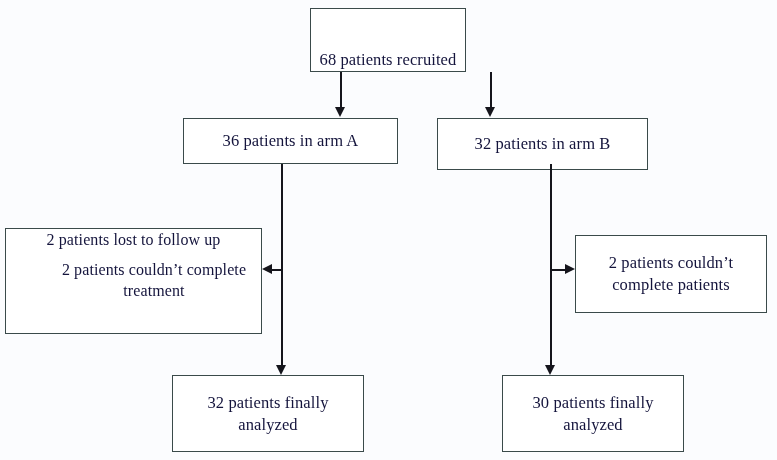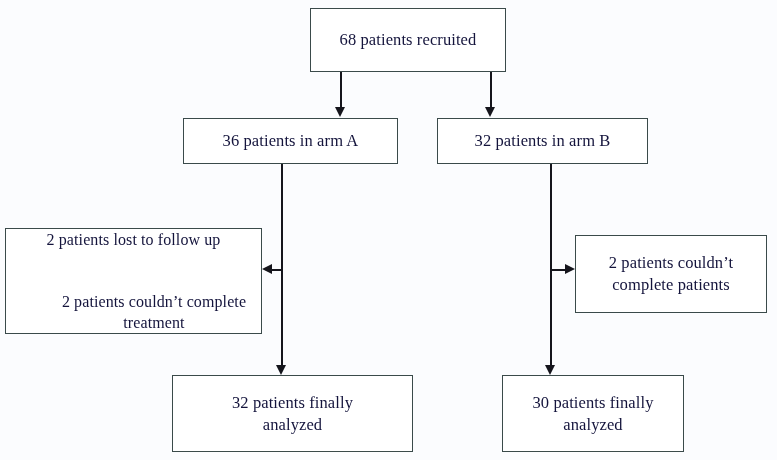--- a/index.html
+++ b/index.html
@@ -32,27 +32,27 @@
     font-size: 16.5px;
     line-height: 1.32;
     text-align: center;
     letter-spacing: .1px;
   }
   .node .line {
     display: block;
     white-space: nowrap;
   }
   
-  #node-recruited   { left: 310px; top: 8px;   width: 196px; height: 64px; }
+  #node-recruited   { left: 310px; top: 8px;   width: 156px; height: 64px; justify-content: flex-end; }
   #node-arm-a       { left: 183px; top: 118px; width: 215px; height: 46px; }
-  #node-arm-b       { left: 437px; top: 118px; width: 211px; height: 46px; }
+  #node-arm-b       { left: 437px; top: 118px; width: 211px; height: 52px; }
   #node-dropout-a   { left: 5px;   top: 228px; width: 257px; height: 106px;
-                      font-size: 16px; justify-content: space-between; }
+                      font-size: 16px; justify-content: flex-start; }
   #node-dropout-b   { left: 575px; top: 235px; width: 192px; height: 78px; }
-  #node-analyzed-a  { left: 172px; top: 375px; width: 241px; height: 77px; }
+  #node-analyzed-a  { left: 172px; top: 375px; width: 192px; height: 77px; }
   #node-analyzed-b  { left: 502px; top: 375px; width: 182px; height: 77px; }
 
   #node-dropout-a .para { margin: 0 0 9px 0; }
   #node-dropout-a .para:last-child { margin-bottom: 0; margin-left: 41px; }
 
   
   .vline {
     position: absolute;
     width: 2px;
     background: #15151c;

